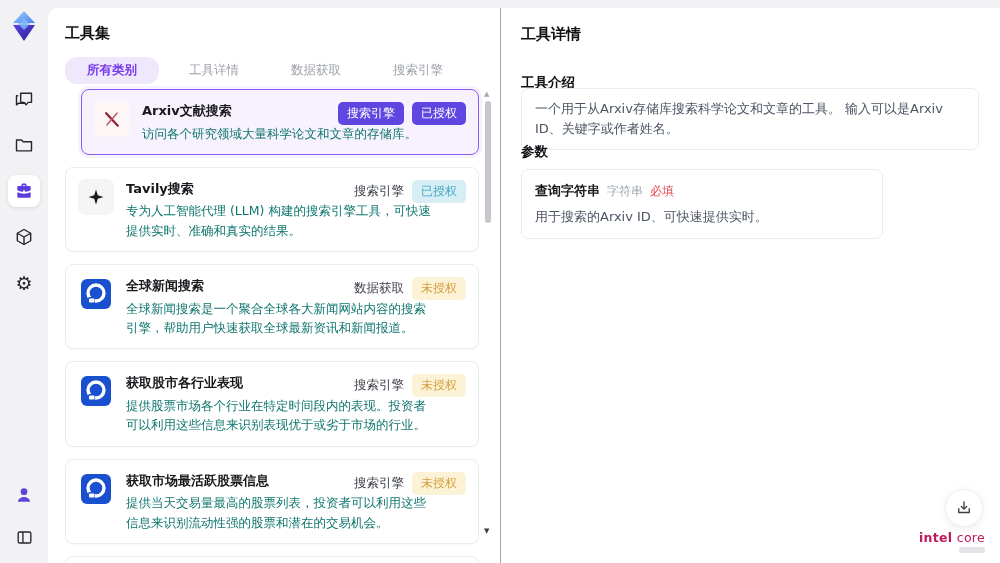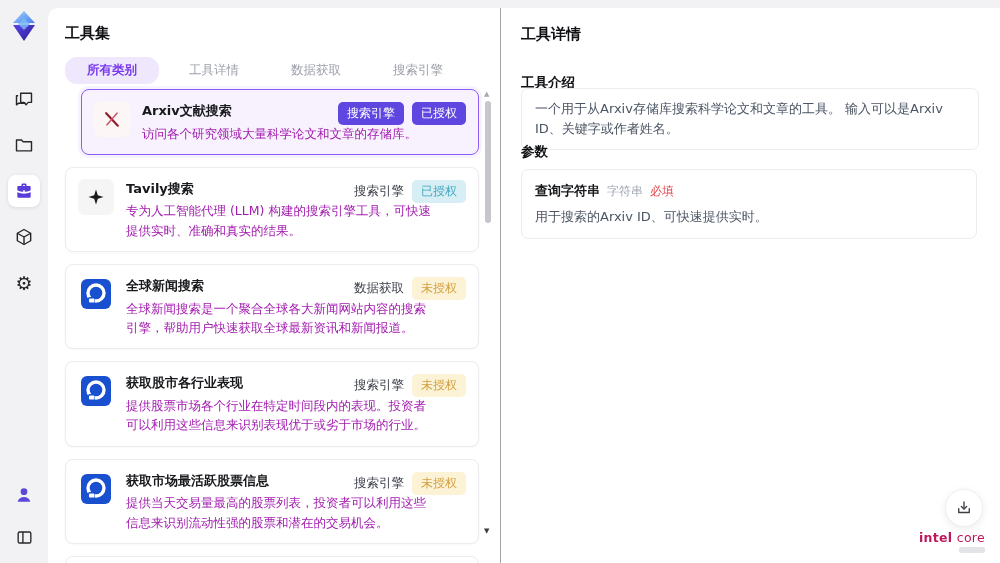--- a/index.html
+++ b/index.html
@@ -27,42 +27,42 @@
   .tab.active { background:#efe8fc; color:#7a3bed; font-weight:bold; }
 
   .tool-list { position:absolute; left:17px; top:81px; width:414px; display:flex; flex-direction:column; gap:12px; }
   .tool-card { position:relative; background:#ffffff; border:1px solid #ececf0; border-radius:8px; padding:11px 12px; box-shadow:0 1px 2px rgba(0,0,0,.03); cursor:pointer; display:flex; gap:12px; }
   .tool-card.selected { border:1.5px solid #8b5cf6; background:#f8f2fe; box-shadow:0 0 0 3px rgba(139,92,246,.08);margin-left:16px; }
   .tool-icon { flex:0 0 36px; width:36px; height:36px; border-radius:7px; display:flex; align-items:center; justify-content:center; }
   .icon-light { background:#fdf6f7; }
   .icon-gray { background:#f5f5f6; }
   .tool-text { flex:1; min-width:0; }
   .tool-name { font-size:13px; font-weight:bold; color:#18191c; line-height:1.5; }
-  .tool-desc { font-size:12.5px; color:#a21caf; line-height:1.55; margin-top:3px; max-width:308px; }
+  .tool-desc { font-size:12.5px; color:#0f766e; line-height:1.55; margin-top:3px; max-width:308px; }
   .tool-tags { position:absolute; top:12px; right:12px; display:flex; gap:8px; align-items:center; }
   .badge { font-size:12px; padding:3px 9px; border-radius:5px; white-space:nowrap; }
   .badge-purple { background:#5f46e0; color:#ffffff; }
   .badge-cyan { background:#d7eef5; color:#45a9c0; }
   .badge-yellow { background:#fcf3d6; color:#d3a040; }
   .cat-text { font-size:12.5px; color:#3c4049; white-space:nowrap; }
 
   
   .lp-scrollbar { position:absolute; right:7px; top:82px; bottom:28px; width:10px; }
   .sb-arrow-up { position:absolute; top:0; left:1px; font-size:7px; color:#a7a7ad; }
   .sb-thumb { position:absolute; top:11px; left:2px; width:6px; height:122px; border-radius:3px; background:#c6c6cc; }
   .sb-arrow-down { position:absolute; bottom:0; left:1px; font-size:7px; color:#3c3c40; }
 
   
   .right-panel { position:absolute; left:452px; top:0; width:500px; height:555px; border-left:1px solid #a3a3a3; }
   .rp-title { position:absolute; left:20px; top:17px; font-size:15px; font-weight:bold; color:#101114; }
   .rp-subhead { font-size:13.5px; font-weight:bold; color:#101114; }
   .rp-intro-head { position:absolute; left:20px; top:66px; }
   .rp-intro-card { position:absolute; left:20px; top:80px; width:458px; border:1px solid #ececf0; border-radius:7px; padding:10px 13px; font-size:13px; color:#4b5563; line-height:1.55; background:#fff; }
   .rp-params-head { position:absolute; left:20px; top:135px; }
-  .rp-param-card { position:absolute; left:20px; top:161px; width:456px; border:1px solid #ececf0; border-radius:7px; padding:12px 13px; background:#fff; }
+  .rp-param-card { position:absolute; left:20px; top:161px; width:362px; border:1px solid #ececf0; border-radius:7px; padding:12px 13px; background:#fff; }
   .param-line1 { display:flex; align-items:baseline; gap:7px; }
   .param-name { font-size:13px; font-weight:bold; color:#18191c; }
   .param-type { font-size:12px; color:#9ca3af; }
   .param-required { font-size:12px; color:#e5484d; }
   .param-desc { margin-top:8px; font-size:13px; color:#4b5563; }
 
   
   .download-fab { position:absolute; right:17px; bottom:36px; width:38px; height:38px; border-radius:50%; background:#ffffff; border:1px solid #f0f0f2; box-shadow:0 2px 8px rgba(0,0,0,.08); display:flex; align-items:center; justify-content:center; cursor:pointer; }
   .intel-logo { position:absolute; right:15px; bottom:10px; text-align:right; color:#be185d; }
   .intel-row { font-size:12.5px; letter-spacing:.3px; }

